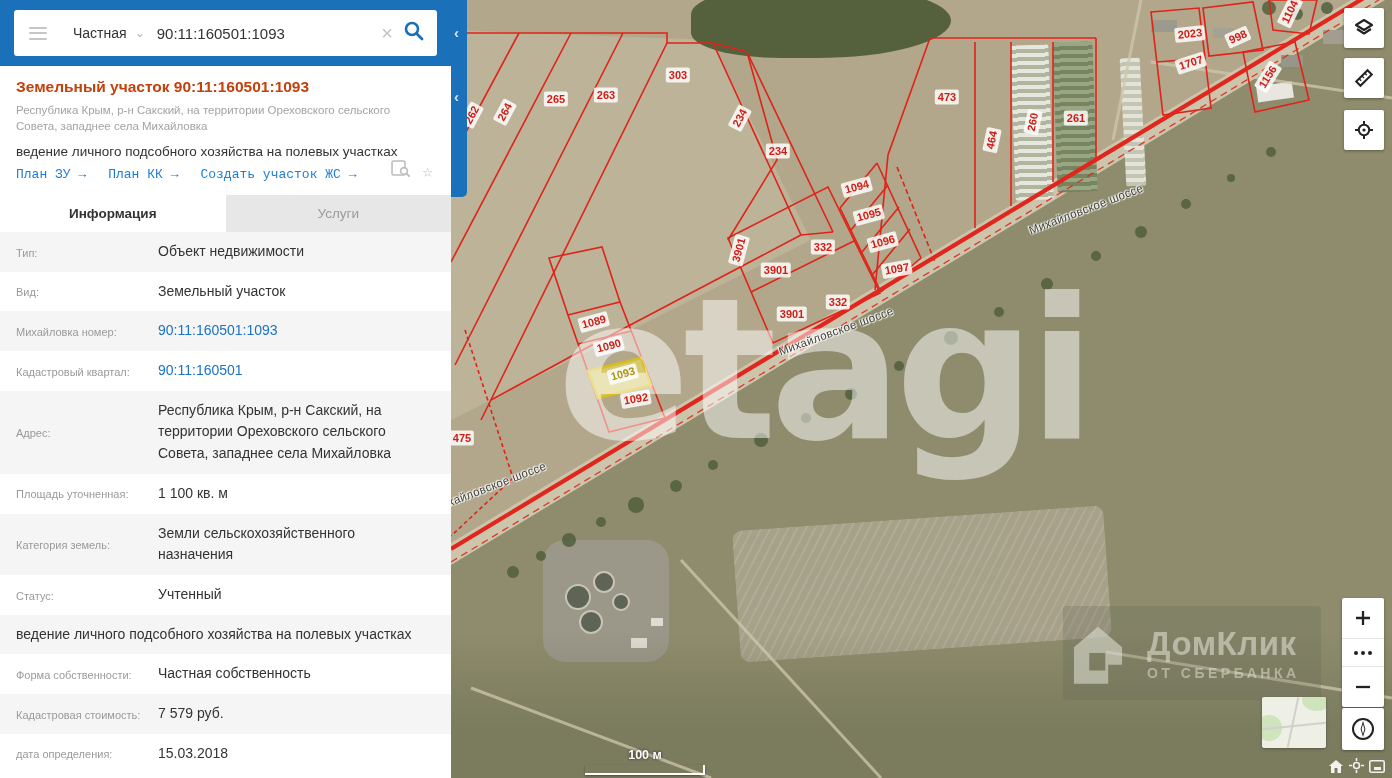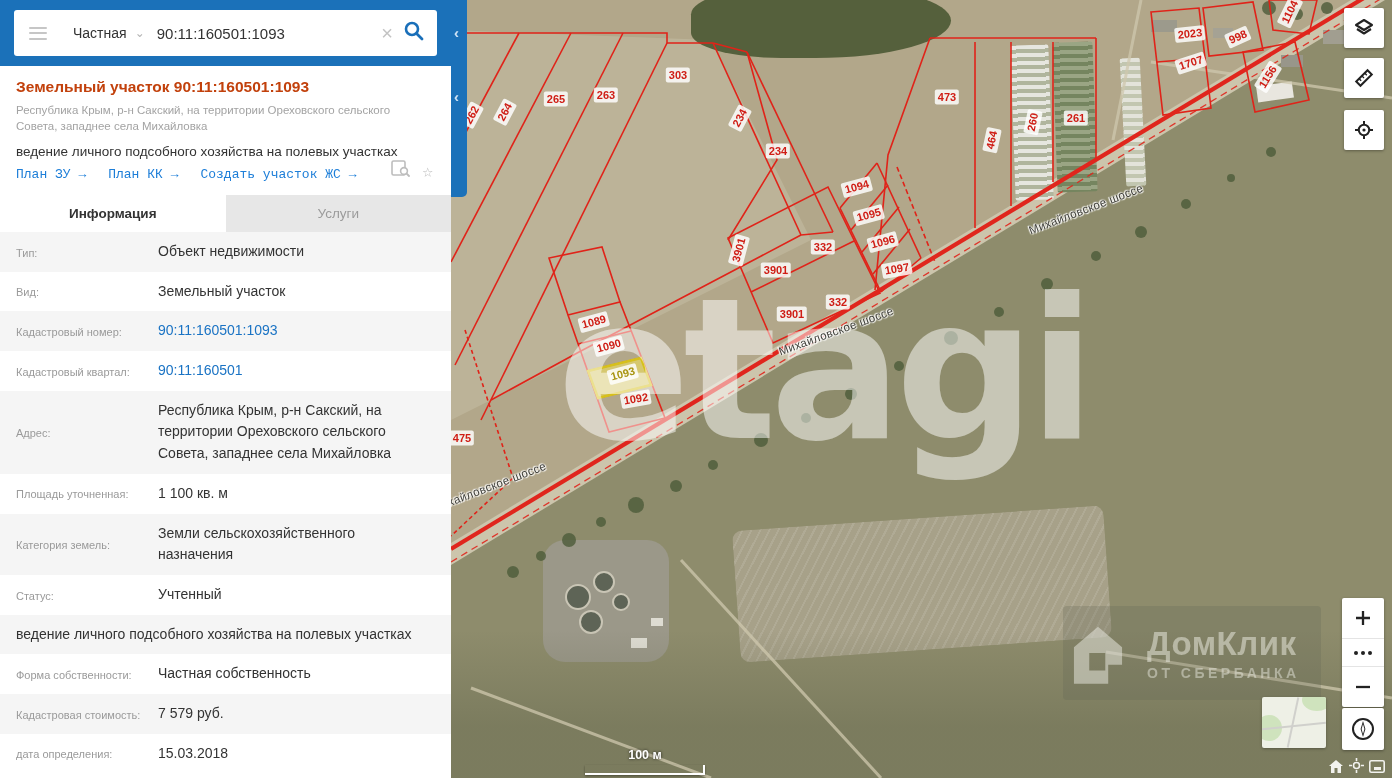--- a/index.html
+++ b/index.html
@@ -379,21 +379,21 @@
     <div id="rows">
       <div class="row">
         <div class="rlab">Тип:</div>
         <div class="rval">Объект недвижимости</div>
       </div>
       <div class="row">
         <div class="rlab">Вид:</div>
         <div class="rval">Земельный участок</div>
       </div>
       <div class="row">
-        <div class="rlab">Кадастровый номер:</div>
+        <div class="rlab">Михайловка номер:</div>
         <div class="rval link">90:11:160501:1093</div>
       </div>
       <div class="row">
         <div class="rlab">Кадастровый квартал:</div>
         <div class="rval link">90:11:160501</div>
       </div>
       <div class="row">
         <div class="rlab">Адрес:</div>
         <div class="rval">Республика Крым, р-н Сакский, на территории Ореховского сельского Совета, западнее села Михайловка</div>
       </div>

